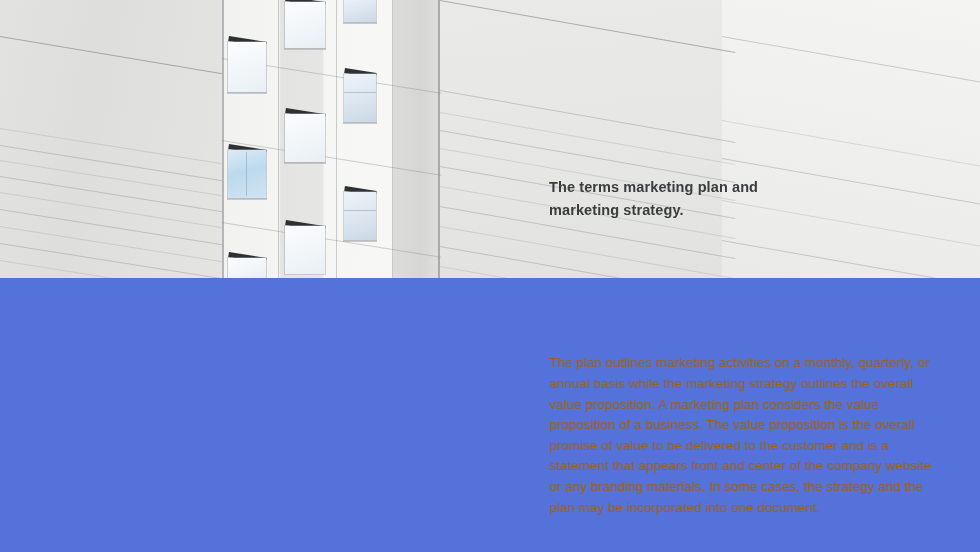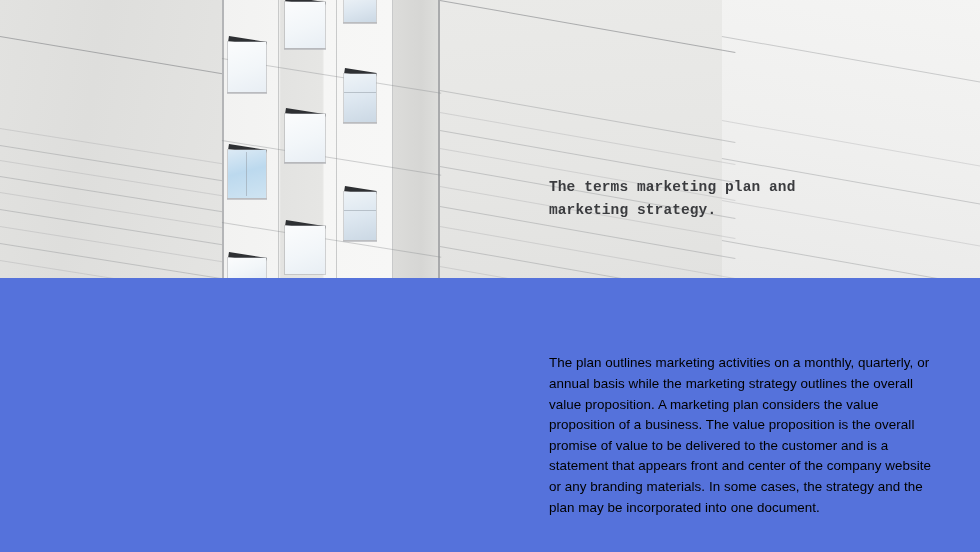--- a/index.html
+++ b/index.html
@@ -128,21 +128,20 @@
     position: absolute;
     left: 549px;
     top: 176px;
     width: 262px;
     font-size: 14.5px;
     font-weight: bold;
     line-height: 23px;
     color: #3b3c3f;
     letter-spacing: 0.1px;
     white-space: pre-line;
-    font-family: Liberation Mono, monospace;
   }
 
   
   .blue-panel {
     position: absolute;
     left: 0;
     top: 278px;
     width: 980px;
     height: 274px;
     background: #5572db;
@@ -157,21 +156,21 @@
     letter-spacing: -0.4px;
     line-height: 46px;
   }
   .body-copy {
     position: absolute;
     left: 549px;
     top: 340px;
     width: 392px;
     font-size: 13.4px;
     line-height: 20.6px;
-    color: #000000;
+    color: #a16207;
     letter-spacing: 0.05px;
   }
 </style>
 </head>
 <body>
 
 <div id="slide">
 
   <div class="photo-band">
 

